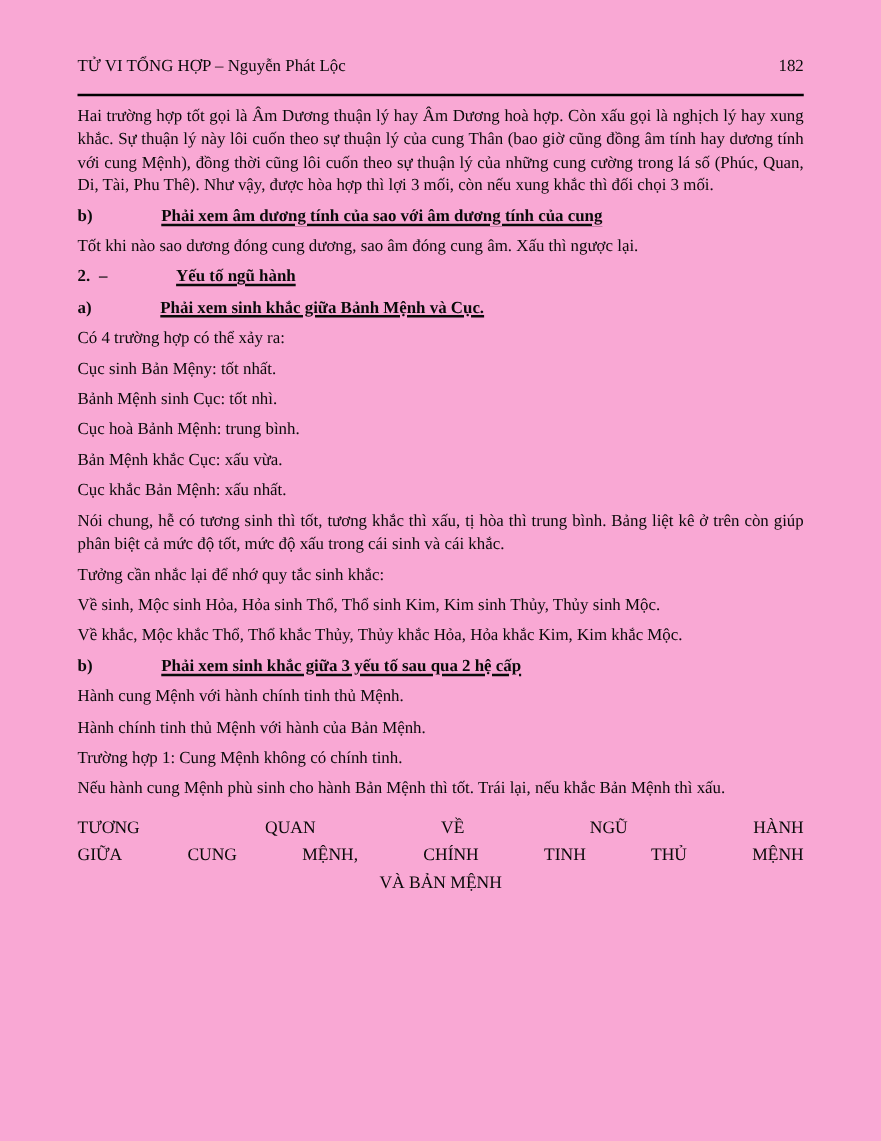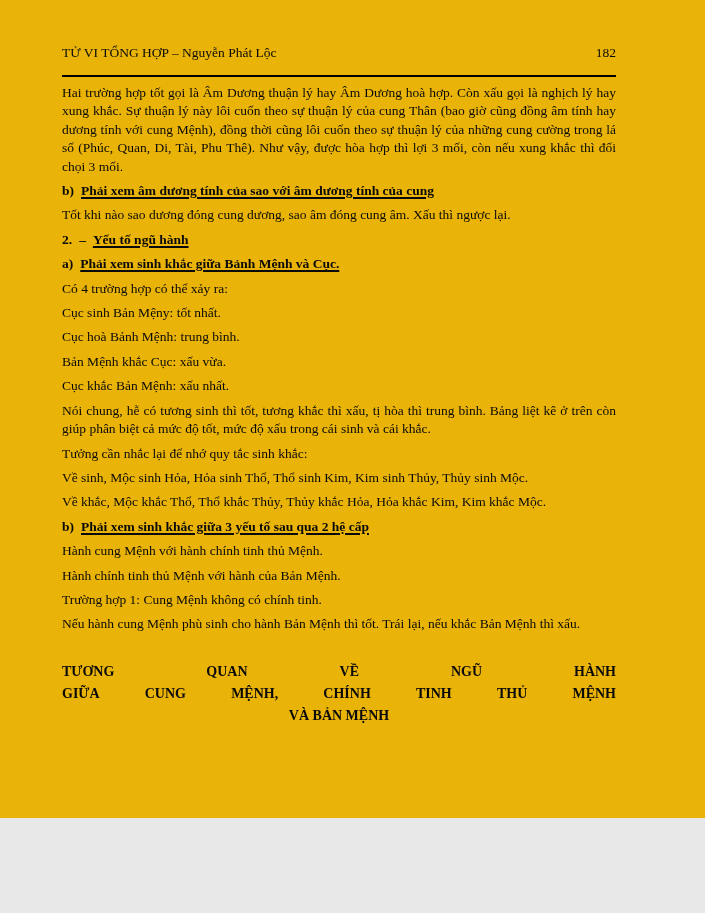--- a/index.html
+++ b/index.html
@@ -5,24 +5,24 @@
   html, body { margin: 0; padding: 0; }
   body {
     width: 705px;
     height: 913px;
     background: #e8e8e8;
     font-family: "Liberation Serif", "DejaVu Serif", serif;
     color: #0a0a0a;
   }
   .page {
     width: 705px;
-    height: 818px;
-    background: #eab308;
+    height: 913px;
+    background: #f9a8d4;
     box-sizing: border-box;
-    padding: 44px 89px 0 62px;
+    padding: 44px 62px 0 62px;
     overflow: hidden;
   }
   .header {
     display: flex;
     justify-content: space-between;
     align-items: baseline;
     font-size: 13.5px;
     line-height: 18px;
   }
   .rule {
@@ -43,24 +43,25 @@
   p.h .marker {
     margin-right: 7px;
   }
   p.h .dash {
     margin-right: 7px;
   }
   p.h .u {
     text-decoration: underline;
     text-decoration-thickness: 1.5px;
     text-underline-offset: 2px;
+    margin-left: 48px;
   }
   .final-heading {
-    margin-top: 27px;
-    font-weight: bold;
+    margin-top: 12px;
+    font-weight: normal;
     font-size: 14px;
     line-height: 22px;
   }
   .final-heading .jline {
     display: flex;
     justify-content: space-between;
   }
   .final-heading .lline {
     text-align: center;
   }
@@ -83,20 +84,21 @@
     <p class="h nj"><span class="marker">b)</span><span class="u">Phải xem âm dương tính của sao với âm dương tính của cung</span></p>
 
     <p class="nj">Tốt khi nào sao dương đóng cung dương, sao âm đóng cung âm. Xấu thì ngược lại.</p>
 
     <p class="h nj"><span class="marker">2.</span><span class="dash">–</span><span class="u">Yếu tố ngũ hành</span></p>
 
     <p class="h nj"><span class="marker">a)</span><span class="u">Phải xem sinh khắc giữa Bảnh Mệnh và Cục.</span></p>
 
     <p class="nj">Có 4 trường hợp có thể xảy ra:</p>
     <p class="nj">Cục sinh Bản Mệny: tốt nhất.</p>
+    <p class="nj">Bảnh Mệnh sinh Cục: tốt nhì.</p>
     <p class="nj">Cục hoà Bảnh Mệnh: trung bình.</p>
     <p class="nj">Bản Mệnh khắc Cục: xấu vừa.</p>
     <p class="nj">Cục khắc Bản Mệnh: xấu nhất.</p>
 
     <p>Nói chung, hễ có tương sinh thì tốt, tương khắc thì xấu, tị hòa thì trung bình. Bảng liệt kê ở trên còn giúp phân biệt cả mức độ tốt, mức độ xấu trong cái sinh và cái khắc.</p>
     <p class="nj">Tưởng cần nhắc lại để nhớ quy tắc sinh khắc:</p>
     <p class="nj">Về sinh, Mộc sinh Hỏa, Hỏa sinh Thổ, Thổ sinh Kim, Kim sinh Thủy, Thủy sinh Mộc.</p>
     <p class="nj">Về khắc, Mộc khắc Thổ, Thổ khắc Thủy, Thủy khắc Hỏa, Hỏa khắc Kim, Kim khắc Mộc.</p>
 
     <p class="h nj"><span class="marker">b)</span><span class="u">Phải xem sinh khắc giữa 3 yếu tố sau qua 2 hệ cấp</span></p>

